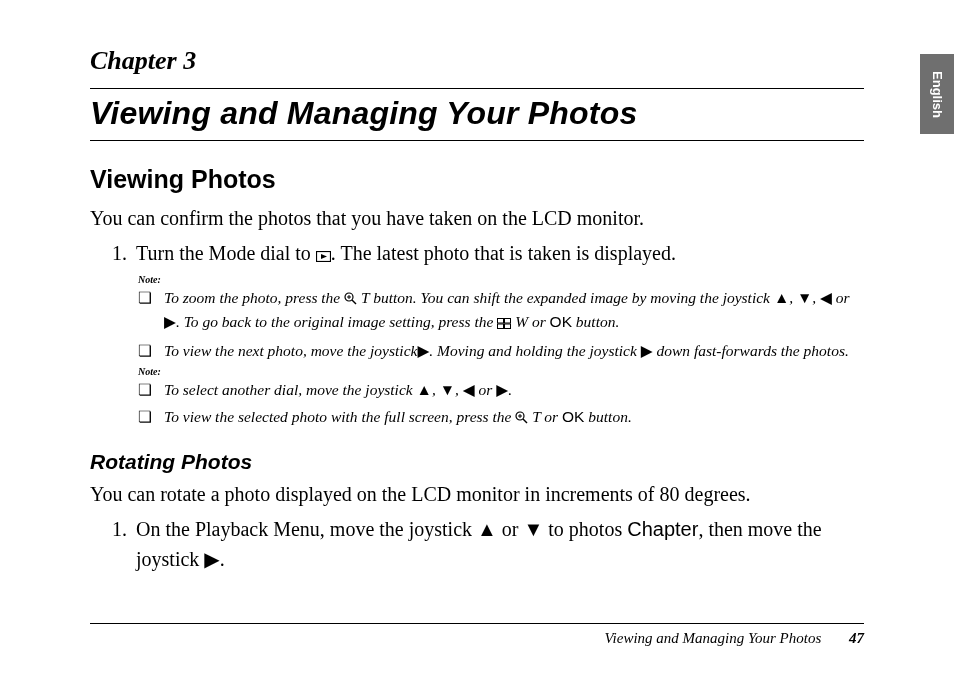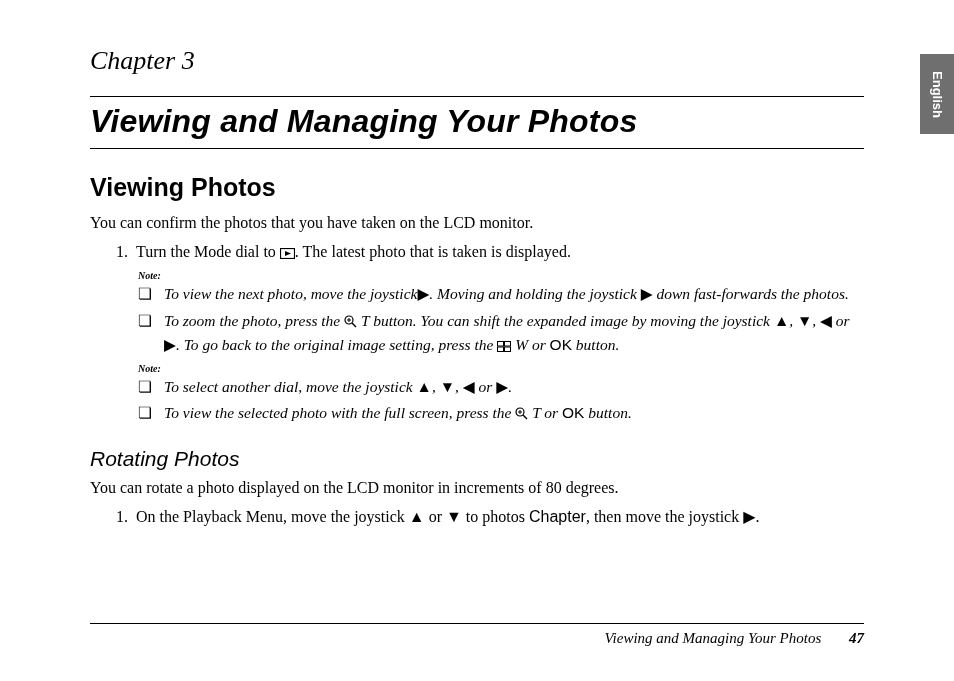--- a/index.html
+++ b/index.html
@@ -12,22 +12,22 @@
     color: #000;
     position: relative;
     overflow: hidden;
   }
   .page {
     padding: 46px 90px 0 90px;
   }
   .chapter {
     font-style: italic;
     font-size: 26px;
-    margin: 0 0 20px 0;
-    font-weight: 400;
+    margin: 0 0 12px 0;
+    font-weight: 700;
   }
   hr.rule {
     border: none;
     border-top: 1.5px solid #000;
     margin: 0;
   }
   hr.thin {
     border: none;
     border-top: 1px solid #000;
     margin: 0;
@@ -41,32 +41,32 @@
     letter-spacing: 0.2px;
   }
   .section {
     font-family: "Century Gothic", "Avant Garde", "URW Gothic", Futura, Arial, sans-serif;
     font-weight: 700;
     font-size: 25px;
     margin: 24px 0 10px 0;
   }
   .subsection {
     font-family: "Century Gothic", "Avant Garde", "URW Gothic", Futura, Arial, sans-serif;
-    font-weight: 400;
+    font-weight: 700;
     font-style: italic;
     font-size: 21px;
     margin: 20px 0 6px 0;
   }
   p.body {
-    font-size: 16px;
+    font-size: 20px;
     margin: 2px 0 6px 0;
     line-height: 1.4;
   }
   ol.steps {
-    font-size: 16px;
+    font-size: 20px;
     margin: 0 0 0 0;
     padding-left: 42px;
     line-height: 1.5;
   }
   ol.steps > li {
     padding-left: 4px;
     margin-bottom: 2px;
   }
   .note-label {
     font-weight: 700;
@@ -166,36 +166,36 @@
     <li>
       <span>Turn the Mode dial to </span><span class="icon"><svg width="15" height="11" viewBox="0 0 15 11">
             <rect x="0.5" y="0.5" width="14" height="10" fill="none" stroke="#000" stroke-width="1.2"></rect>
             <polygon points="5,3 11,5.5 5,8" fill="#000"></polygon>
           </svg></span><span>. The latest photo that is taken is displayed.</span>
     </li>
   </ol>
 
   <div class="note-label">Note:</div>
   <ul class="note-list">
-    <li>
-      <span>To view the next photo, move the joystick</span><span class="arrow">▶</span><span>. Moving and holding the joystick </span><span class="arrow">▶</span><span> down fast-forwards the photos.</span>
-    </li>
     <li>
       <span>To zoom the photo, press the </span><span class="icon"><svg width="13" height="13" viewBox="0 0 13 13">
             <circle cx="5" cy="5" r="4" fill="none" stroke="#000" stroke-width="1.2"></circle>
             <line x1="8" y1="8" x2="12" y2="12" stroke="#000" stroke-width="1.5"></line>
             <line x1="5" y1="3" x2="5" y2="7" stroke="#000" stroke-width="1"></line>
             <line x1="3" y1="5" x2="7" y2="5" stroke="#000" stroke-width="1"></line>
           </svg></span><span> T button. You can shift the expanded image by moving the joystick </span><span class="arrow">▲</span><span>, </span><span class="arrow">▼</span><span>, </span><span class="arrow">◀</span><span> or </span><span class="arrow">▶</span><span>. To go back to the original image setting, press the </span><span class="icon"><svg width="14" height="11" viewBox="0 0 14 11">
             <rect x="0.5" y="0.5" width="6" height="4.5" fill="none" stroke="#000" stroke-width="1"></rect>
             <rect x="7.5" y="0.5" width="6" height="4.5" fill="none" stroke="#000" stroke-width="1"></rect>
             <rect x="0.5" y="6" width="6" height="4.5" fill="none" stroke="#000" stroke-width="1"></rect>
             <rect x="7.5" y="6" width="6" height="4.5" fill="none" stroke="#000" stroke-width="1"></rect>
           </svg></span><span> W or </span><span class="sans">OK</span><span> button.</span>
     </li>
+    <li>
+      <span>To view the next photo, move the joystick</span><span class="arrow">▶</span><span>. Moving and holding the joystick </span><span class="arrow">▶</span><span> down fast-forwards the photos.</span>
+    </li>
   </ul>
 
 
   <div class="note-label">Note:</div>
   <ul class="note-list">
     <li>
       <span>To select another dial, move the joystick </span><span class="arrow">▲</span><span>, </span><span class="arrow">▼</span><span>, </span><span class="arrow">◀</span><span> or </span><span class="arrow">▶</span><span>.</span>
     </li>
     <li>
       <span>To view the selected photo with the full screen, press the </span><span class="icon"><svg width="13" height="13" viewBox="0 0 13 13">

